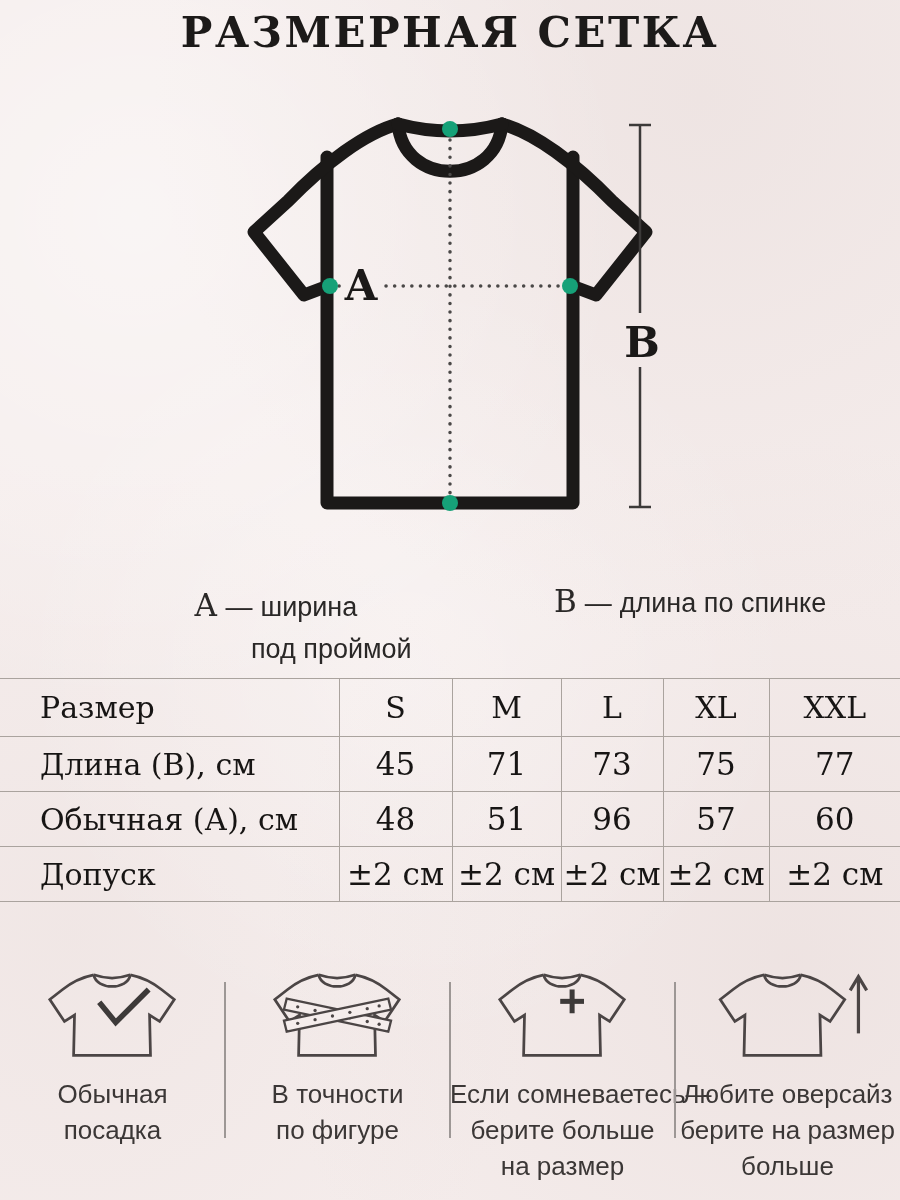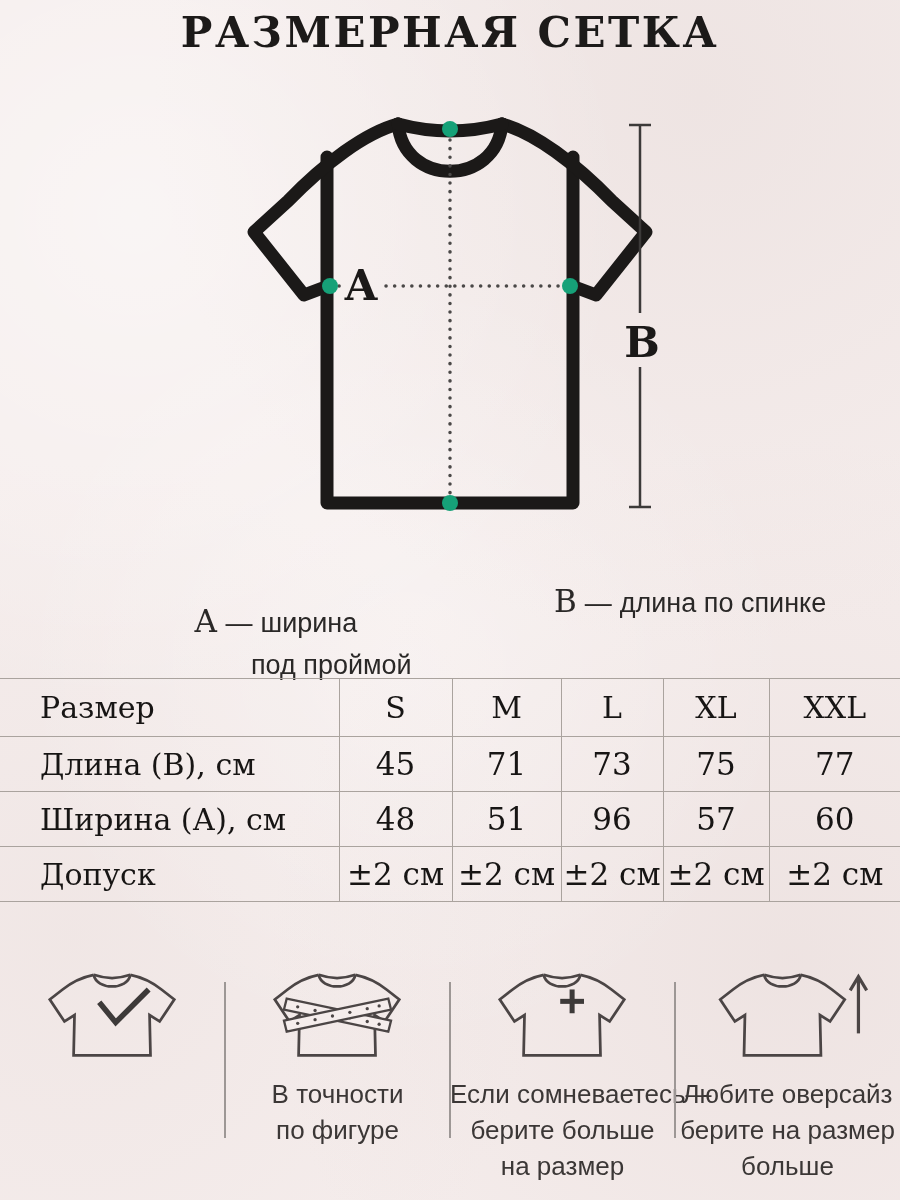--- a/index.html
+++ b/index.html
@@ -23,21 +23,21 @@
     position:absolute; top:8px; left:0; width:900px;
     text-align:center;
     font-family:"DejaVu Serif","Liberation Serif",serif;
     font-weight:600; font-size:42px; letter-spacing:2.5px; color:#1c1a19;
   }
 
   .diagram-svg { position:absolute; left:240px; top:105px; width:420px; height:420px; }
 
   
   .legend { position:absolute; font-size:27px; color:#2a2827; }
-  .legend-a { left:194px; top:600px; }
+  .legend-a { left:194px; top:584px; }
   .legend-b { left:506px; top:580px;margin-left:48px; }
   .legend .row { line-height:42px; white-space:nowrap; }
   .legend .indent { padding-left:57px; }
   .legend-letter { font-family:"DejaVu Serif","Liberation Serif",serif; font-size:31px; }
   .legend-dash { padding:0 8px; }
 
   
   .size-table {
     position:absolute; top:678px; left:0; width:900px;
     border-collapse:collapse; table-layout:fixed;
@@ -139,21 +139,21 @@
       </tr>
       <tr>
         <td>Длина (В), см</td>
         <td class="value-cell">45</td>
         <td class="value-cell">71</td>
         <td class="value-cell">73</td>
         <td class="value-cell">75</td>
         <td class="value-cell">77</td>
       </tr>
       <tr>
-        <td>Ширина (А), см</td>
+        <td>Обычная (А), см</td>
         <td class="value-cell">48</td>
         <td class="value-cell">51</td>
         <td class="value-cell">96</td>
         <td class="value-cell">57</td>
         <td class="value-cell">60</td>
       </tr>
       <tr>
         <td>Допуск</td>
         <td class="value-cell">±2 см</td>
         <td class="value-cell">±2 см</td>
@@ -168,20 +168,24 @@
 
     <div class="fit-item">
       <svg class="fit-icon" viewBox="0 0 225 118">
         <g fill="none" stroke="#4b4545" stroke-width="3">
           <path d="M 92,14 C 82,16 68,22 58,30 L 44,41 L 60,65 L 71,58 L 70,102 L 154,102 L 153,58 L 164,65 L 180,41 L 166,30 C 156,22 142,16 132,14"></path>
           <path d="M 92,14 C 95,31 129,31 132,14"></path>
           <path d="M 92,14 Q 112,21 132,14"></path>
         </g>
         <path d="M 98,44 L 116,66 L 152,30" fill="none" stroke="#3d3a39" stroke-width="6"></path>
       </svg>
+      <div class="fit-caption">
+        <div>Обычная</div>
+        <div>посадка</div>
+      </div>
     </div>
 
     <div class="fit-item">
       <svg class="fit-icon" viewBox="0 0 225 118">
         <g fill="none" stroke="#4b4545" stroke-width="3">
           <path d="M 92,14 C 82,16 68,22 58,30 L 44,41 L 60,65 L 71,58 L 70,102 L 154,102 L 153,58 L 164,65 L 180,41 L 166,30 C 156,22 142,16 132,14"></path>
           <path d="M 92,14 C 95,31 129,31 132,14"></path>
           <path d="M 92,14 Q 112,21 132,14"></path>
         </g>
 

